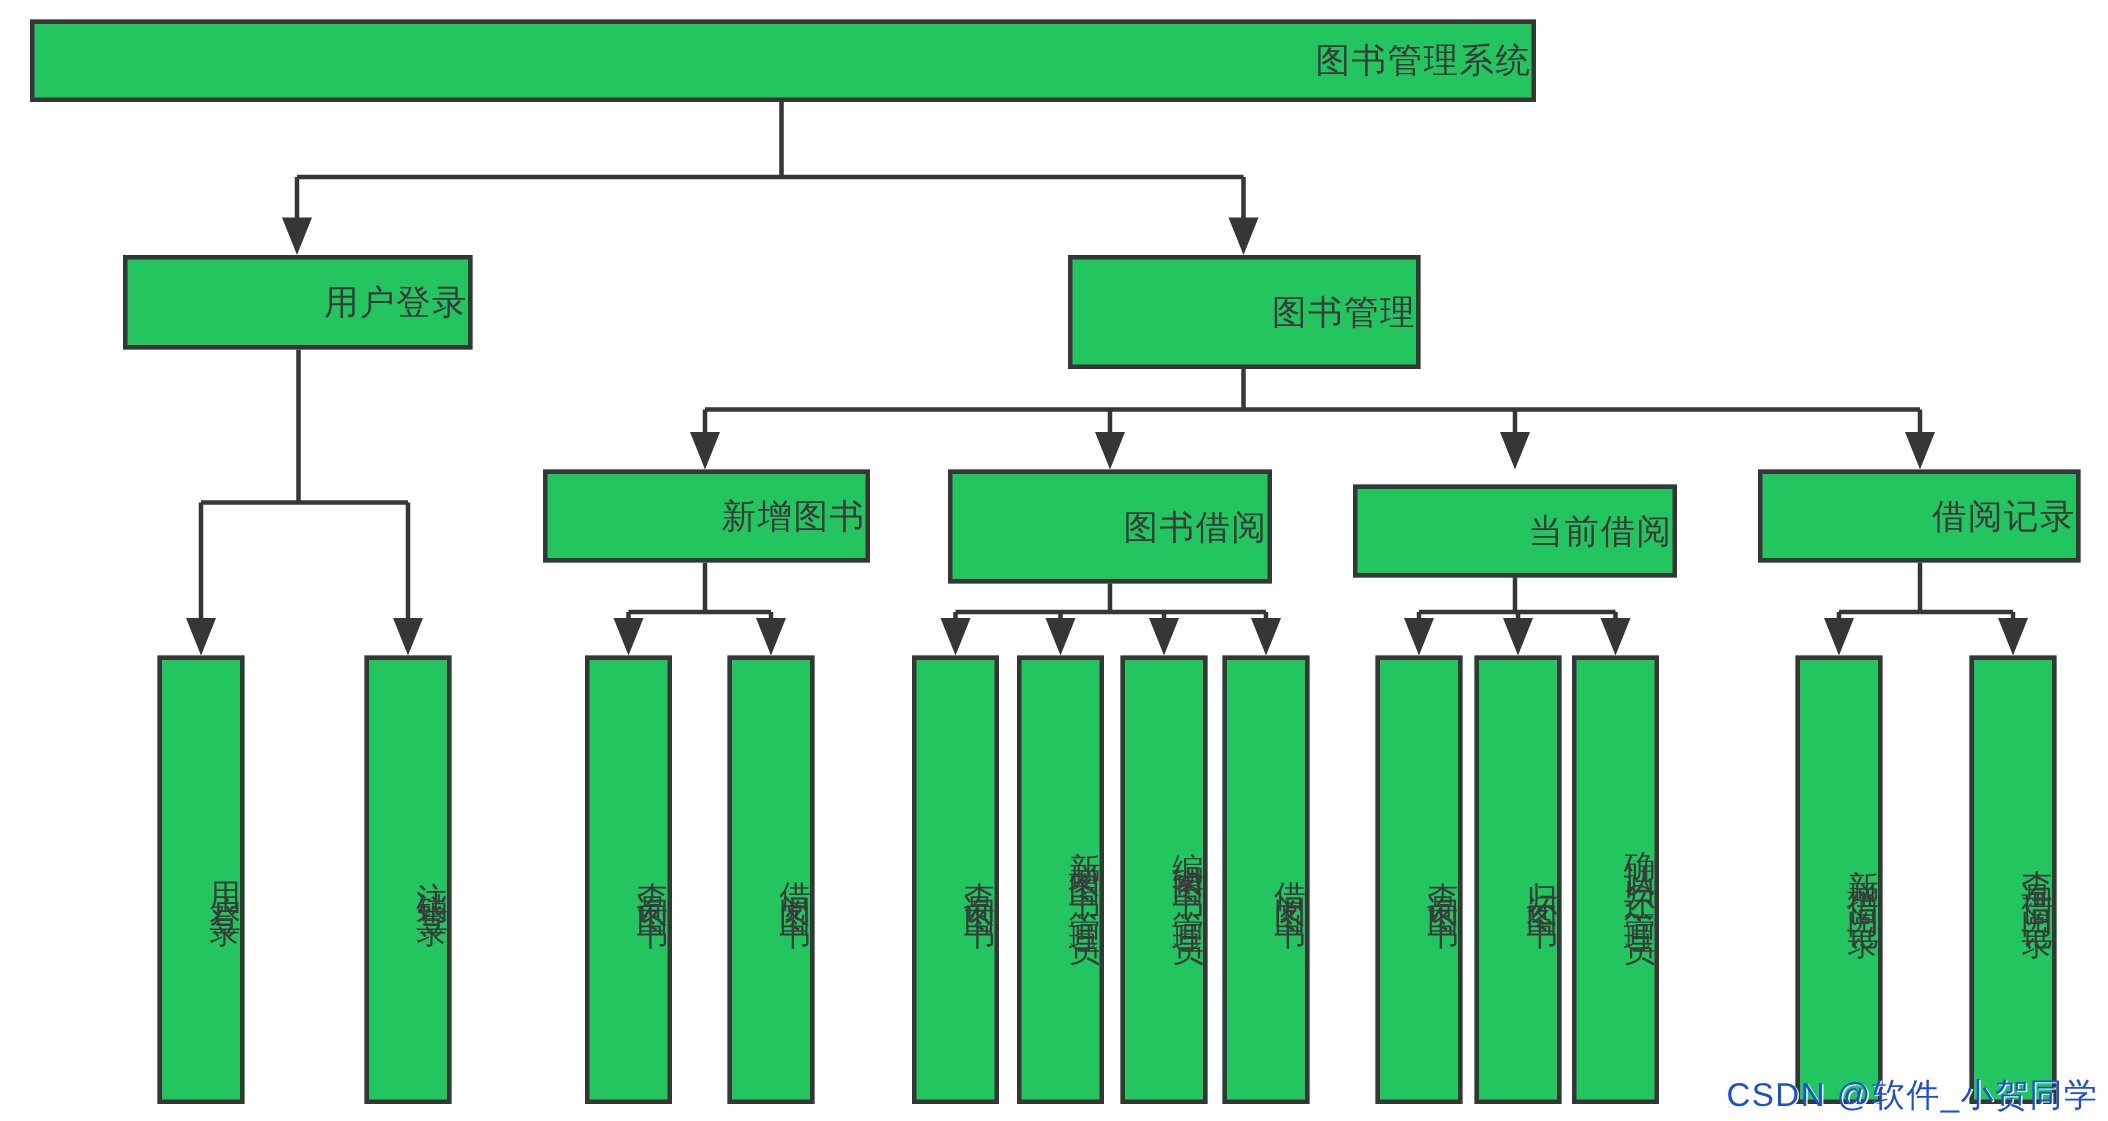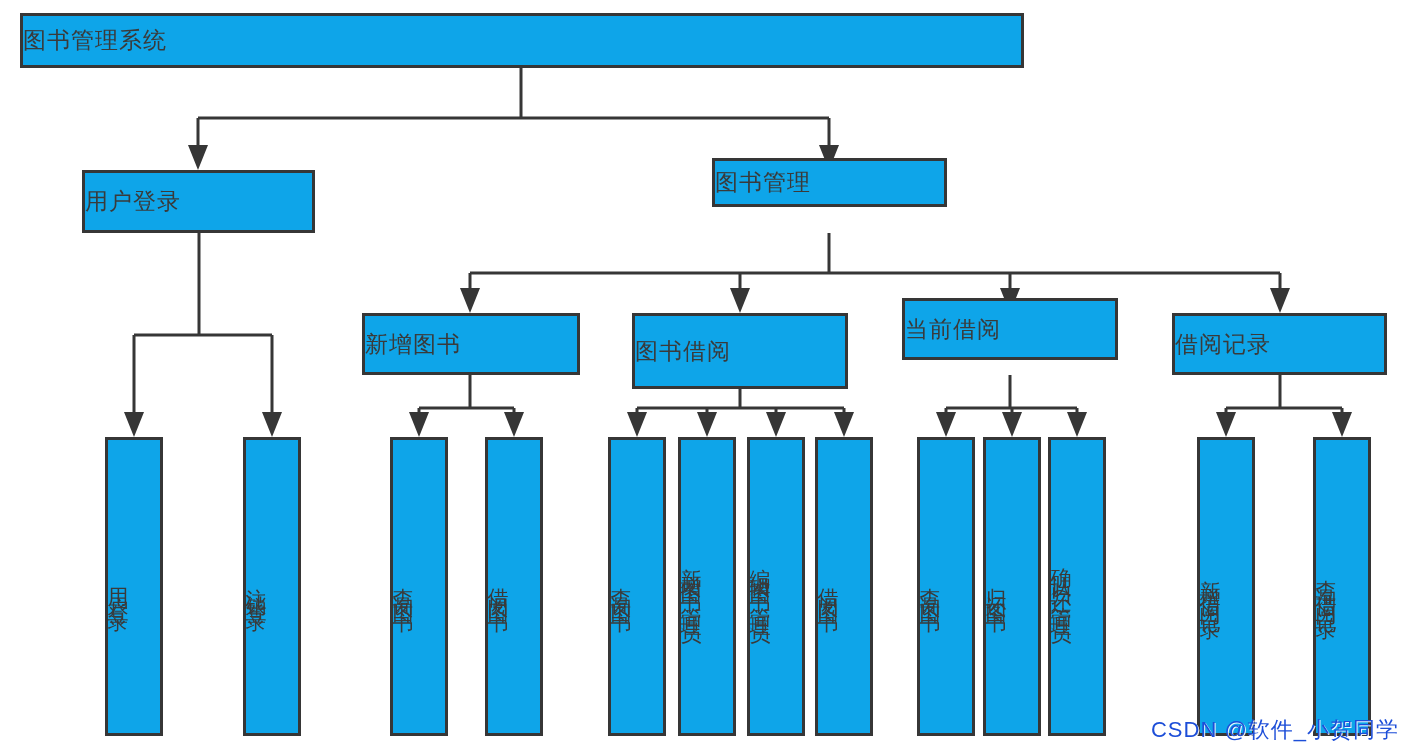--- a/index.html
+++ b/index.html
@@ -14,25 +14,25 @@
   #connectors {
     position: absolute;
     left: 0; top: 0;
     width: 1405px; height: 747px;
     pointer-events: none;
   }
   .node {
     position: absolute;
     box-sizing: border-box;
     border: 3px solid #363636;
-    background: #0ea5e9;
+    background: #22c55e;
     color: #3a3a3a;
     display: flex;
     align-items: center;
-    justify-content: flex-start;
+    justify-content: flex-end;
     text-align: center;
   }
   .h-node { font-size: 23px; letter-spacing: 1px; }
   .v-node { width: 58px; height: 299px; }
   .v-node .vtext {
     writing-mode: vertical-rl;
     text-orientation: mixed;
     font-size: 21px;
     line-height: 1;
     letter-spacing: 8px;
@@ -86,31 +86,31 @@
     </g>
   </svg>
 
   <div class="node h-node" style="left:20px; top:13px; width:1004px; height:55px">
     <span>图书管理系统</span>
   </div>
 
   <div class="node h-node" style="left:82px; top:170px; width:233px; height:63px">
     <span>用户登录</span>
   </div>
-  <div class="node h-node" style="left:712px; top:158px; width:235px; height:49px">
+  <div class="node h-node" style="left:712px; top:170px; width:235px; height:76px">
     <span>图书管理</span>
   </div>
 
   <div class="node h-node" style="left:362px; top:313px; width:218px; height:62px">
     <span>新增图书</span>
   </div>
   <div class="node h-node" style="left:632px; top:313px; width:216px; height:76px">
     <span>图书借阅</span>
   </div>
-  <div class="node h-node" style="left:902px; top:298px; width:216px; height:62px">
+  <div class="node h-node" style="left:902px; top:323px; width:216px; height:62px">
     <span>当前借阅</span>
   </div>
   <div class="node h-node" style="left:1172px; top:313px; width:215px; height:62px">
     <span>借阅记录</span>
   </div>
 
   <div class="node v-node" style="left:105px; top:437px">
     <span class="vtext">用户登录</span>
   </div>
   <div class="node v-node" style="left:243px; top:437px">

